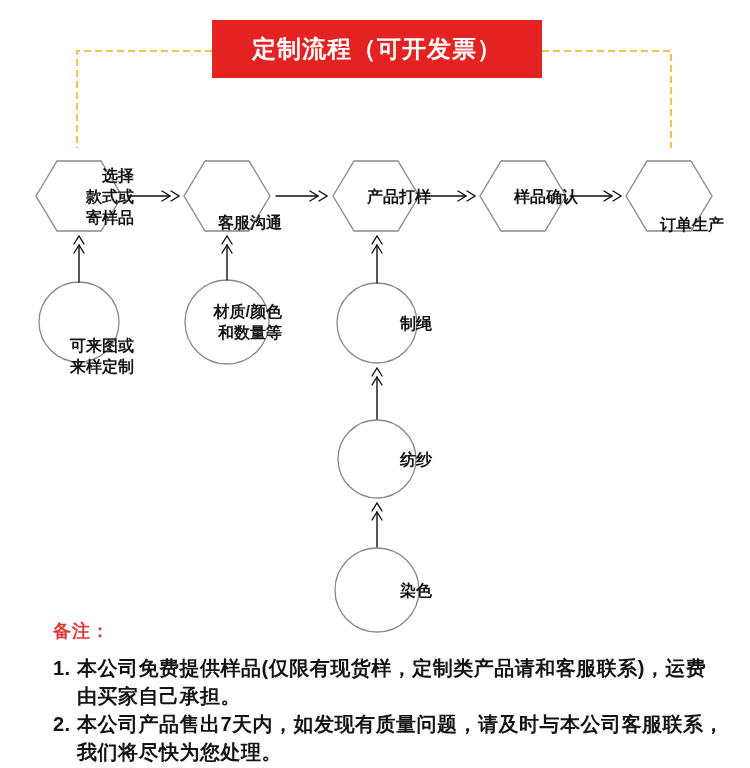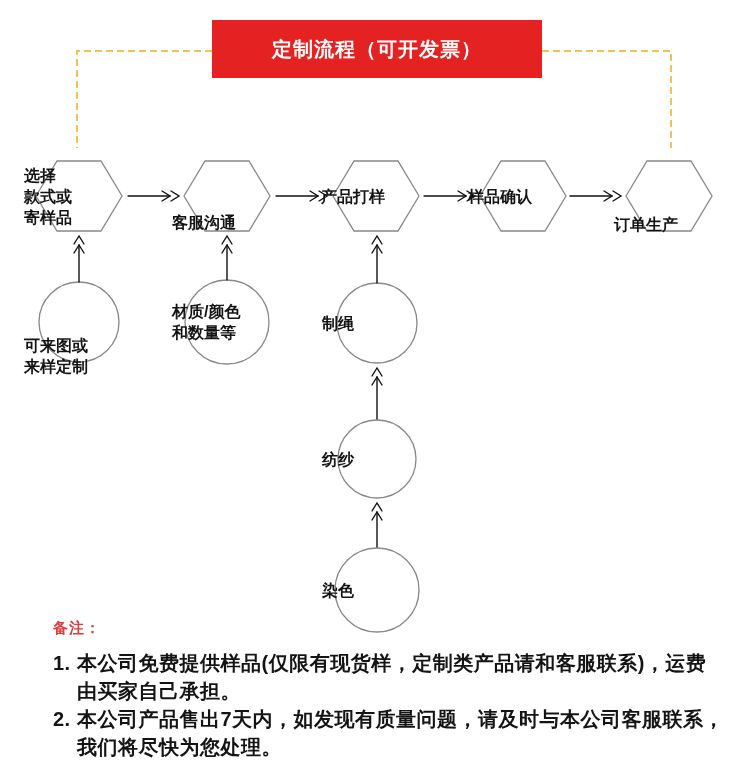--- a/index.html
+++ b/index.html
@@ -21,44 +21,44 @@
     position: absolute;
     left: 212px; top: 20px;
     width: 330px; height: 58px;
     background: #e32221;
     display: flex;
     align-items: center;
     justify-content: center;
   }
   .banner-title {
     color: #ffffff;
-    font-size: 20px;
+    font-size: 24px;
     font-weight: bold;
     letter-spacing: 1px;
     white-space: nowrap;
   }
   .node-label {
     position: absolute;
     transform: translate(-50%, -50%);
-    text-align: left;
+    text-align: right;
     color: #141414;
     font-size: 16px;
     font-weight: bold;
     line-height: 21px;
     white-space: pre-line;
     width: 110px;
   }
   .notes {
     position: absolute;
     left: 53px; top: 619px;
     width: 680px;
   }
   .notes-label {
     color: #e03b3b;
-    font-size: 15px;
+    font-size: 18px;
     font-weight: bold;
     letter-spacing: 1px;
     margin-bottom: 11px;
   }
   .note-item {
     display: flex;
     align-items: flex-start;
     color: #141414;
     font-size: 20px;
     font-weight: 600;

